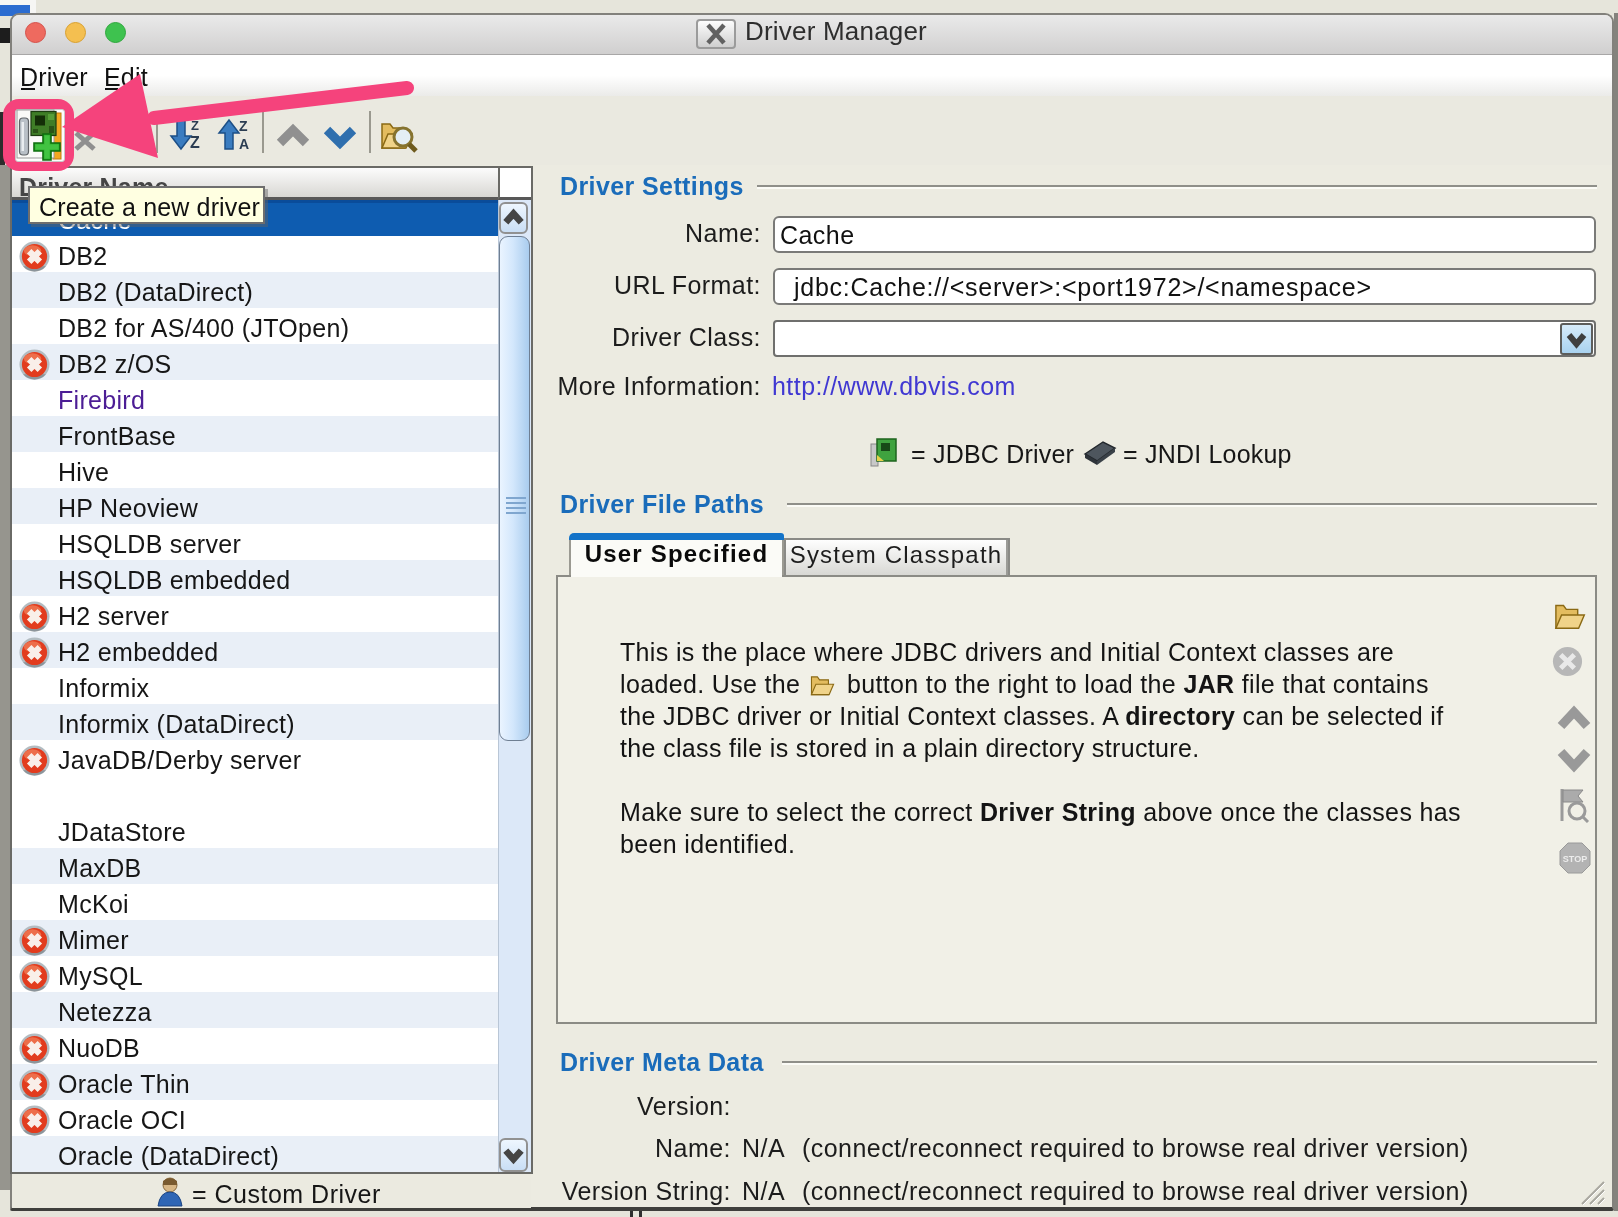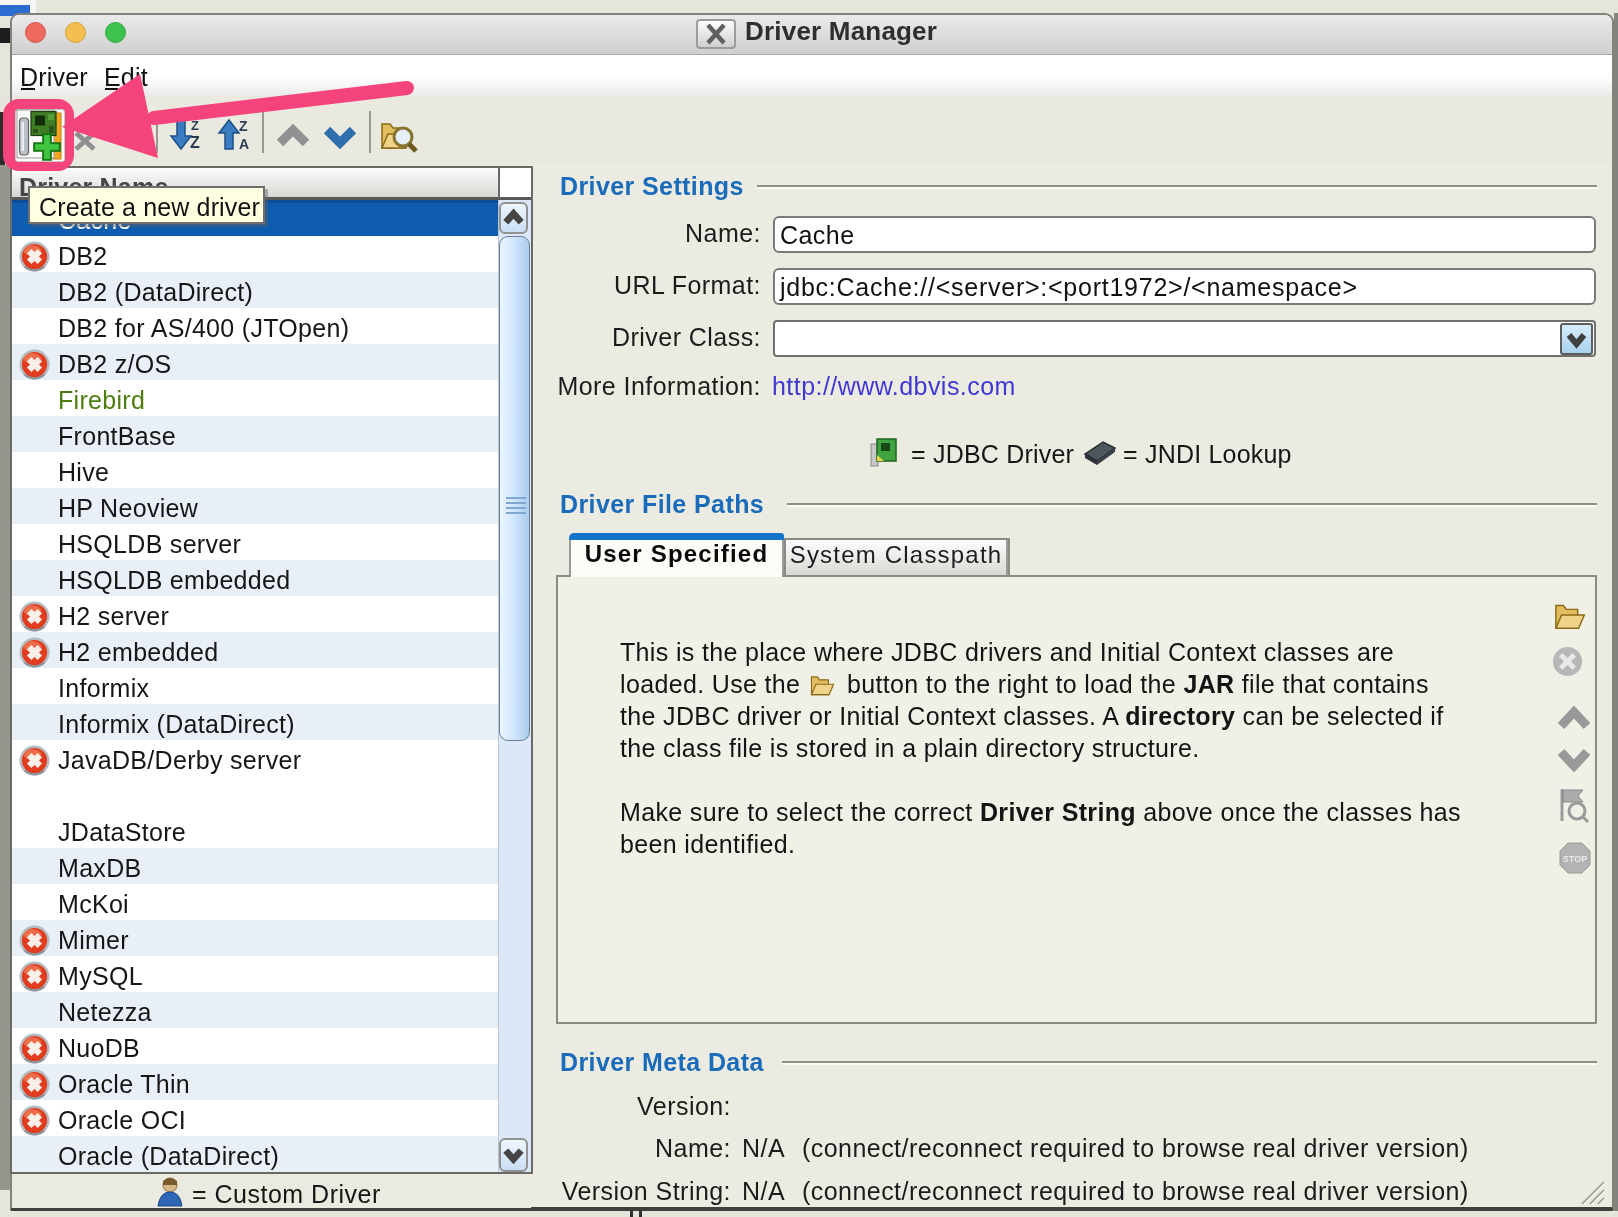--- a/index.html
+++ b/index.html
@@ -23,21 +23,21 @@
 
 <div class="abs" style="left:12px;top:15px;width:1600px;height:40px;background:linear-gradient(180deg,#eaeaea,#d0cfcf);border-bottom:1px solid #a8a7a7;border-radius:7px 7px 0 0;"></div>
 <div class="abs" style="left:25px;top:22px;width:21px;height:21px;border-radius:50%;background:#ee6a5f;border:1.5px solid #d5504a;"></div>
 <div class="abs" style="left:65px;top:22px;width:21px;height:21px;border-radius:50%;background:#f4bf50;border:1.5px solid #d9a02e;"></div>
 <div class="abs" style="left:105px;top:22px;width:21px;height:21px;border-radius:50%;background:#3ec24f;border:1.5px solid #2ea73c;"></div>
 <div class="abs" style="left:696px;top:19px;width:40px;height:30px;background:linear-gradient(180deg,#fdfdfd,#cfcfcf);border:2px solid #9b9b9b;border-radius:4px;">
   <svg width="36" height="26" viewBox="0 0 36 26">
       <path d="M10 4 L26 22 M26 4 L10 22" stroke="#616161" stroke-width="4.5"></path>
     </svg>
 </div>
-<div class="abs" style="left:745px;top:16px;font-size:26px;font-weight:bold;letter-spacing:0.2px;color:#2e2e2e;">Driver Manager</div>
+<div class="abs" style="left:745px;top:16px;font-size:26px;font-weight:normal;letter-spacing:0.2px;color:#2e2e2e;">Driver Manager</div>
 
 <div class="abs" style="left:12px;top:55px;width:1600px;height:41px;background:linear-gradient(180deg,#ffffff 50%,#ebebe9);"></div>
 <div class="abs" style="left:20px;top:63px;font-size:25px;letter-spacing:0.2px;color:#111;">Driver</div>
 <div class="abs" style="left:21px;top:88px;width:14px;height:2px;background:#111;"></div>
 <div class="abs" style="left:104px;top:63px;font-size:25px;letter-spacing:0.2px;color:#111;">Edit</div>
 <div class="abs" style="left:105px;top:88px;width:13px;height:2px;background:#111;"></div>
 
 <div class="abs" style="left:12px;top:96px;width:1600px;height:69px;background:#eae9e0;"></div>
 
 <svg class="abs" style="left:72px;top:130px;" width="26" height="22" viewBox="0 0 26 22">
@@ -107,21 +107,21 @@
         <svg style="position:absolute;left:7px;top:5px;" width="31" height="31" viewBox="0 0 32 32">
           <circle cx="16" cy="16" r="15.5" fill="#b3bcc1"></circle>
           <path d="M4 26 a15.5 15.5 0 0 0 24 0 z" fill="#6b757c" opacity="0.55"></path>
           <circle cx="16" cy="16" r="13" fill="#e23c1e"></circle>
           <ellipse cx="14" cy="10" rx="9" ry="5.5" fill="#f07a55" opacity="0.8"></ellipse>
           <path d="M10.5 10.5 L21.5 21.5 M21.5 10.5 L10.5 21.5" stroke="#f9efe9" stroke-width="6.5"></path>
         </svg>
         <div style="position:absolute;left:46px;top:6px;color:#161616;">DB2 z/OS</div>
       </div>
 <div style="position:absolute;left:0;top:180px;width:486px;height:36px;background:#ffffff;">
-        <div style="position:absolute;left:46px;top:6px;color:#4d7c0f;">Firebird</div>
+        <div style="position:absolute;left:46px;top:6px;color:#4c1d95;">Firebird</div>
       </div>
 <div style="position:absolute;left:0;top:216px;width:486px;height:36px;background:#e9eff7;">
         <div style="position:absolute;left:46px;top:6px;color:#161616;">FrontBase</div>
       </div>
 <div style="position:absolute;left:0;top:252px;width:486px;height:36px;background:#ffffff;">
         <div style="position:absolute;left:46px;top:6px;color:#161616;">Hive</div>
       </div>
 <div style="position:absolute;left:0;top:288px;width:486px;height:36px;background:#e9eff7;">
         <div style="position:absolute;left:46px;top:6px;color:#161616;">HP Neoview</div>
       </div>
@@ -261,21 +261,21 @@
 </svg>
 <div class="abs" style="left:192px;top:1180px;font-size:25px;letter-spacing:0.5px;color:#161616;">= Custom Driver</div>
 
 <div class="abs" style="left:560px;top:172px;font-size:25px;font-weight:bold;letter-spacing:0.4px;color:#1a6cba;">Driver Settings</div>
 <div class="abs" style="left:757px;top:185px;width:840px;height:2px;background:#8f8f89;box-shadow:0 2px 0 #fbfbf6;"></div>
 
 <div class="abs" style="left:460px;top:219px;width:301px;text-align:right;font-size:25px;letter-spacing:0.45px;color:#1c1c1c;">Name:</div>
 <div class="abs" style="left:773px;top:216px;width:823px;height:37px;background:#fff;border:2px solid #7a7a78;border-radius:6px;font-size:25px;letter-spacing:0.45px;color:#111;line-height:34px;padding-left:5px;">Cache</div>
 
 <div class="abs" style="left:460px;top:271px;width:301px;text-align:right;font-size:25px;letter-spacing:0.45px;color:#1c1c1c;">URL Format:</div>
-<div class="abs" style="left:773px;top:268px;width:823px;height:37px;background:#fff;border:2px solid #7a7a78;border-radius:6px;font-size:25px;letter-spacing:0.75px;color:#111;line-height:34px;padding-left:5px;">jdbc:Cache://&lt;server&gt;:&lt;port1972&gt;/&lt;namespace&gt;</div>
+<div class="abs" style="left:773px;top:268px;width:823px;height:37px;background:#fff;border:2px solid #7a7a78;border-radius:6px;font-size:25px;letter-spacing:0.75px;color:#111;line-height:34px;padding-left:19px;">jdbc:Cache://&lt;server&gt;:&lt;port1972&gt;/&lt;namespace&gt;</div>
 
 <div class="abs" style="left:460px;top:323px;width:301px;text-align:right;font-size:25px;letter-spacing:0.45px;color:#1c1c1c;">Driver Class:</div>
 <div class="abs" style="left:773px;top:320px;width:823px;height:37px;background:#fff;border:2px solid #6f6f6d;border-radius:4px;"></div>
 <div class="abs" style="left:1560px;top:323px;width:33px;height:32px;border-radius:3px;background:linear-gradient(180deg,#d6ebfa,#a9d2ef);border:2px solid #5d5d5b;">
   <svg width="29" height="28" viewBox="0 0 29 28">
       <path d="M7 10 L14.5 19 L22 10" stroke="#3f3f3f" stroke-width="6" fill="none"></path>
     </svg>
 </div>
 
 <div class="abs" style="left:460px;top:372px;width:301px;text-align:right;font-size:25px;letter-spacing:0.45px;color:#1c1c1c;">More Information:</div>

